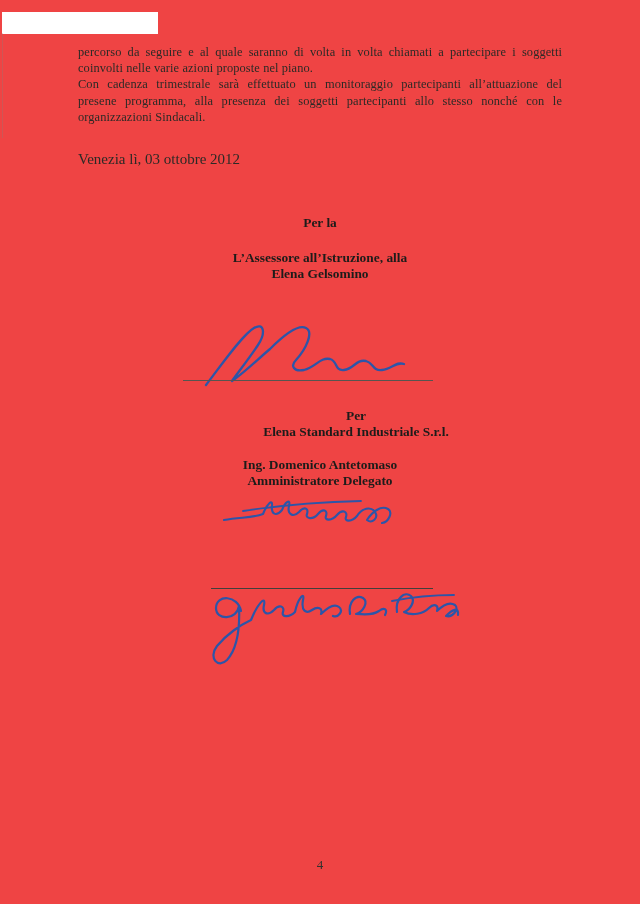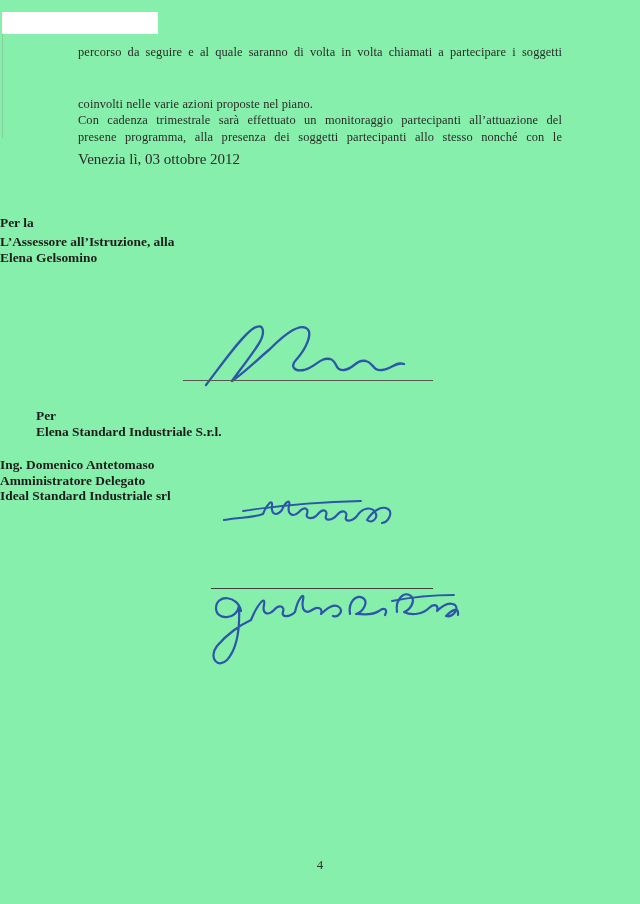--- a/index.html
+++ b/index.html
@@ -6,21 +6,21 @@
   body {
     width: 640px; height: 904px;
     background: #fffdf2;
     font-family: "Liberation Serif", serif;
     color: #262522;
     overflow: hidden;
   }
   .page {
     position: relative;
     width: 640px; height: 904px;
-    background: #86efac;
+    background: #ef4444;
   }
   .abs { position: absolute; }
 
   
   .whiteout {
     left: 2px; top: 12px; width: 156px; height: 22px;
     background: #ffffff;
   }
   .edge-line {
     left: 2px; top: 33px; width: 1px; height: 105px;
@@ -28,36 +28,37 @@
   }
 
   
   .para {
     left: 78px; top: 44px; width: 484px;
     font-size: 12.4px; line-height: 16.2px;
     letter-spacing: 0.1px;
     color: #2b2a26;
   }
   .jline { text-align: justify; text-align-last: justify; }
-  .lline { text-align: left; margin-top: 36px; }
+  .lline { text-align: left; }
 
   .dateline {
     left: 78px; top: 151px;
     font-size: 15px; color: #2b2a26;
   }
 
   
   .cblock {
     left: 0; width: 640px;
+    text-align: center;
     font-weight: bold;
     font-size: 13.4px; line-height: 16px;
     color: #1d1c1a;
   }
   .blk-regione { top: 215px; }
-  .blk-regione .gap-before { margin-top: 3px; }
+  .blk-regione .gap-before { margin-top: 19px; }
   .blk-company { top: 408px; padding-left: 36px; }
   .blk-signer-ad { top: 457px; line-height: 15.5px; }
   .blk-signer-hr { top: 559px; line-height: 16.5px; }
 
   
   .sigline1 {
     left: 183px; top: 380px; width: 250px; height: 1px;
     background: #565550;
   }
   .sigline2 {
@@ -89,20 +90,21 @@
 <div class="page">
 
   <div class="abs whiteout"></div>
   <div class="abs edge-line"></div>
 
   <div class="abs para">
     <div class="jline">percorso da seguire e al quale saranno di volta in volta chiamati a partecipare i soggetti</div>
     <div class="lline">coinvolti nelle varie azioni proposte nel piano.</div>
     <div class="jline">Con cadenza trimestrale sarà effettuato un monitoraggio partecipanti all’attuazione del</div>
     <div class="jline">presene programma, alla presenza dei soggetti partecipanti allo stesso nonché con le</div>
+    <div class="lline">organizzazioni Sindacali.</div>
   </div>
 
   <div class="abs dateline">Venezia lì, 03 ottobre 2012</div>
 
   <div class="abs cblock blk-regione">
     <div>Per la</div>
     <div class="gap-before">L’Assessore all’Istruzione, alla</div>
     <div>Elena Gelsomino</div>
   </div>
 
@@ -115,21 +117,20 @@
   <div class="abs sigline1"></div>
 
   <div class="abs cblock blk-company">
     <div>Per</div>
     <div>Elena Standard Industriale S.r.l.</div>
   </div>
 
   <div class="abs cblock blk-signer-ad">
     <div>Ing. Domenico Antetomaso</div>
     <div>Amministratore Delegato</div>
-    <div>Ideal Standard Industriale srl</div>
   </div>
 
   <svg class="abs sig sig2" width="175" height="36" viewBox="0 0 175 36" aria-hidden="true">
     <path stroke-width="2.1" d="M3,27 C20,24 32,25 42,21 C46,11 52,5 51,13 C50,21 55,24 61,17
       C64,9 70,5 68,13 C66,21 72,25 78,19 C83,13 88,15 86,21 C84,26 92,27 97,21
       C102,15 107,17 105,23 C103,28 111,28 116,22 C121,16 127,18 125,24 C123,29 131,29 136,23
       C141,15 150,13 154,19 C158,25 151,31 146,27 C151,19 160,12 167,16 C172,19 168,29 161,30"></path>
     <path stroke-width="1.8" d="M22,18 C55,13 95,9 140,8"></path>
   </svg>
 

